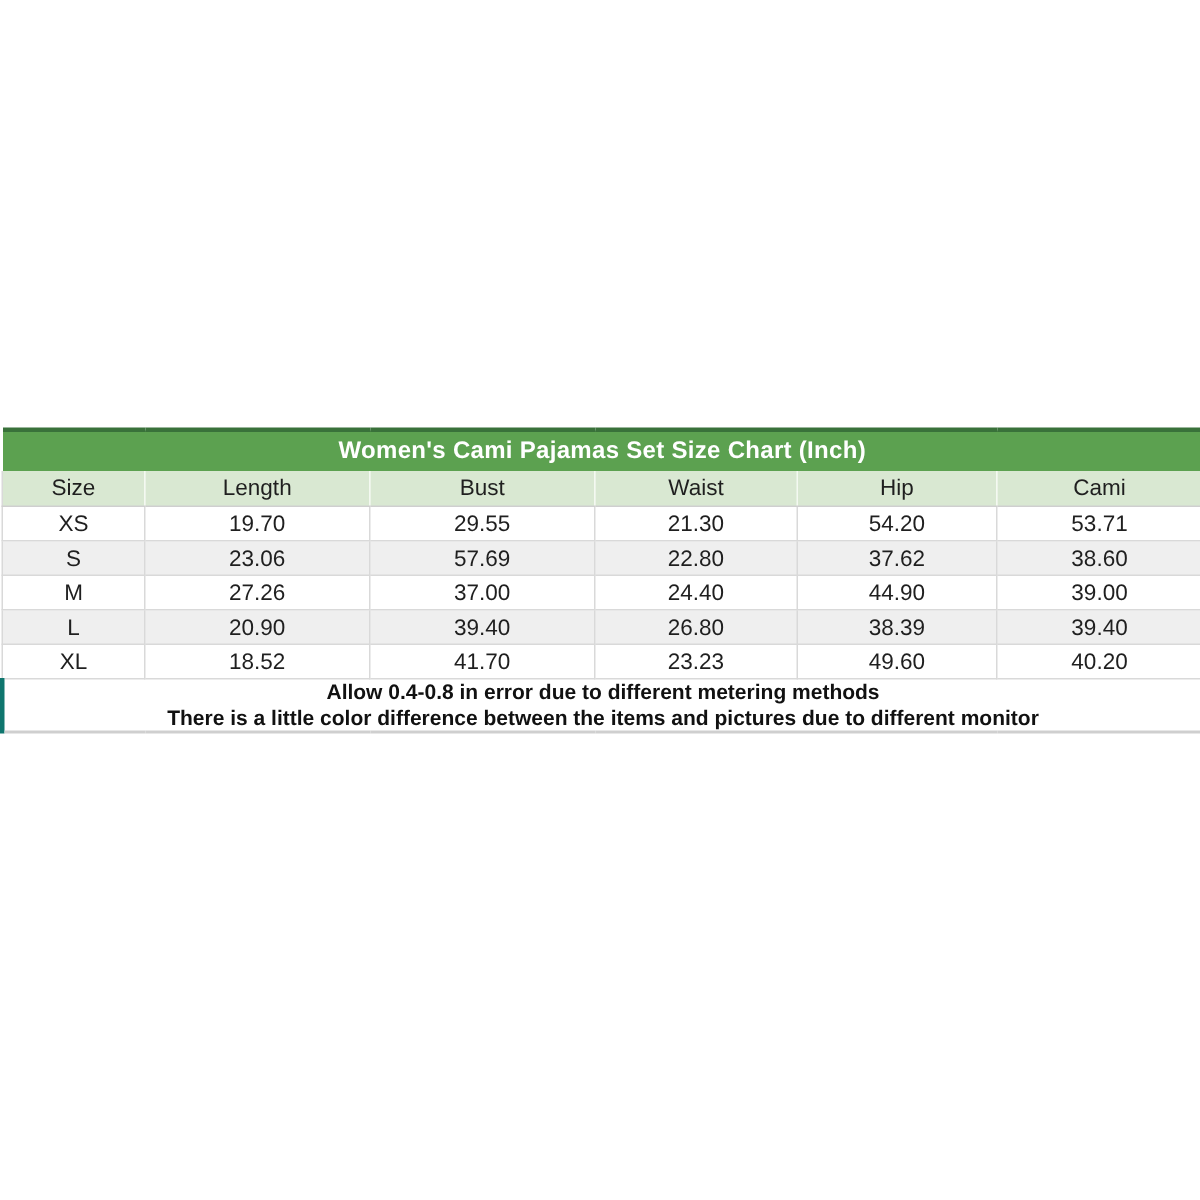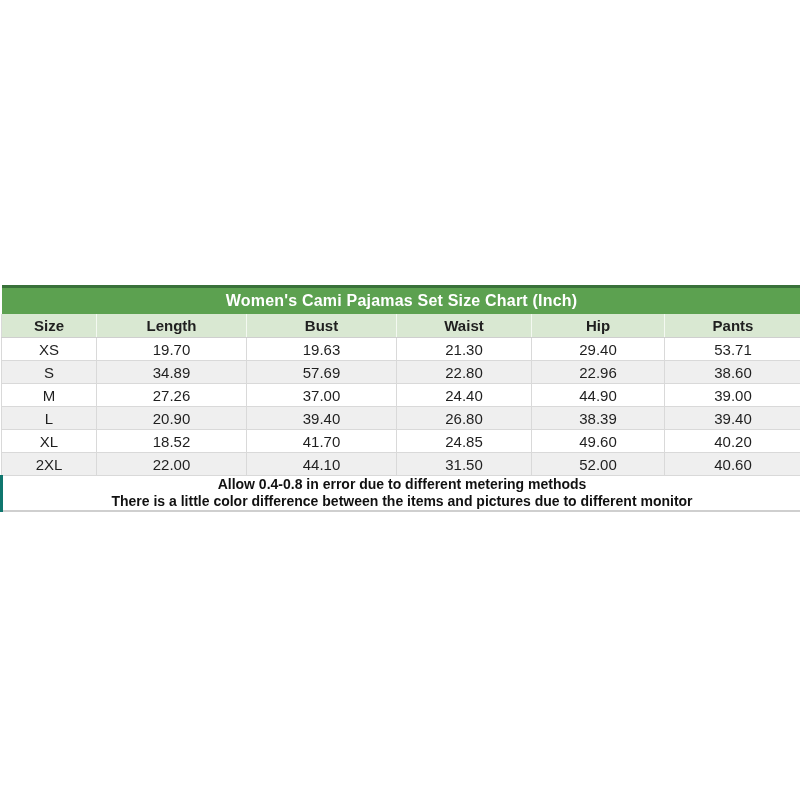--- a/index.html
+++ b/index.html
@@ -35,21 +35,21 @@
     border-top: 3px solid #39713a;
     color: #ffffff;
     font-size: 16px;
     font-weight: bold;
     height: 26px;
     letter-spacing: 0.2px;
   }
   tr.header-row th {
     background: #d9e8d2;
     font-size: 15px;
-    font-weight: bold;
+    font-weight: normal;
     height: 23px;
     border-right: 1px solid #f4f9f1;
     border-bottom: 1px solid #cfcfcf;
   }
   tr.header-row th:first-child { border-left: 1px solid #d9d9d9; }
   tr.header-row th:last-child  { border-right: 1px solid #d9d9d9; }
   tbody td {
     font-size: 15px;
     font-weight: normal;
     height: 22px;
@@ -89,38 +89,38 @@
     <thead>
       <tr class="title-row">
         <th colspan="6">Women's Cami Pajamas Set Size Chart (Inch)</th>
       </tr>
       <tr class="header-row">
         <th>Size</th>
         <th>Length</th>
         <th>Bust</th>
         <th>Waist</th>
         <th>Hip</th>
-        <th>Pants</th>
+        <th>Cami</th>
       </tr>
     </thead>
     <tbody>
       <tr>
         <td>XS</td>
         <td>19.70</td>
-        <td>19.63</td>
+        <td>29.55</td>
         <td>21.30</td>
-        <td>29.40</td>
+        <td>54.20</td>
         <td>53.71</td>
       </tr>
       <tr class="striped">
         <td>S</td>
-        <td>34.89</td>
+        <td>23.06</td>
         <td>57.69</td>
         <td>22.80</td>
-        <td>22.96</td>
+        <td>37.62</td>
         <td>38.60</td>
       </tr>
       <tr>
         <td>M</td>
         <td>27.26</td>
         <td>37.00</td>
         <td>24.40</td>
         <td>44.90</td>
         <td>39.00</td>
       </tr>
@@ -129,31 +129,23 @@
         <td>20.90</td>
         <td>39.40</td>
         <td>26.80</td>
         <td>38.39</td>
         <td>39.40</td>
       </tr>
       <tr>
         <td>XL</td>
         <td>18.52</td>
         <td>41.70</td>
-        <td>24.85</td>
+        <td>23.23</td>
         <td>49.60</td>
         <td>40.20</td>
-      </tr>
-      <tr class="striped">
-        <td>2XL</td>
-        <td>22.00</td>
-        <td>44.10</td>
-        <td>31.50</td>
-        <td>52.00</td>
-        <td>40.60</td>
       </tr>
     </tbody>
     <tfoot>
       <tr>
         <td colspan="6">
           <div class="note-line">Allow 0.4-0.8 in error due to different metering methods</div>
           <div class="note-line">There is a little color difference between the items and pictures due to different monitor</div>
         </td>
       </tr>
     </tfoot>

